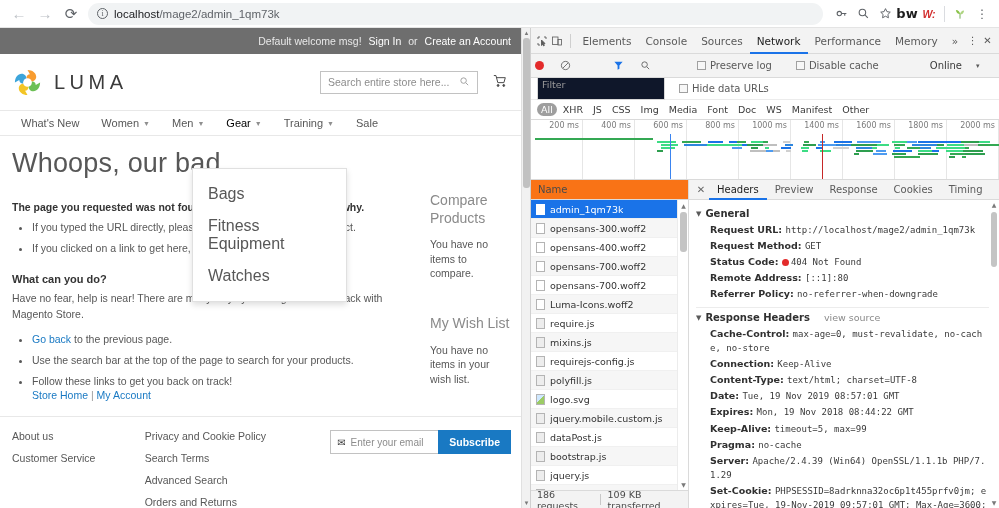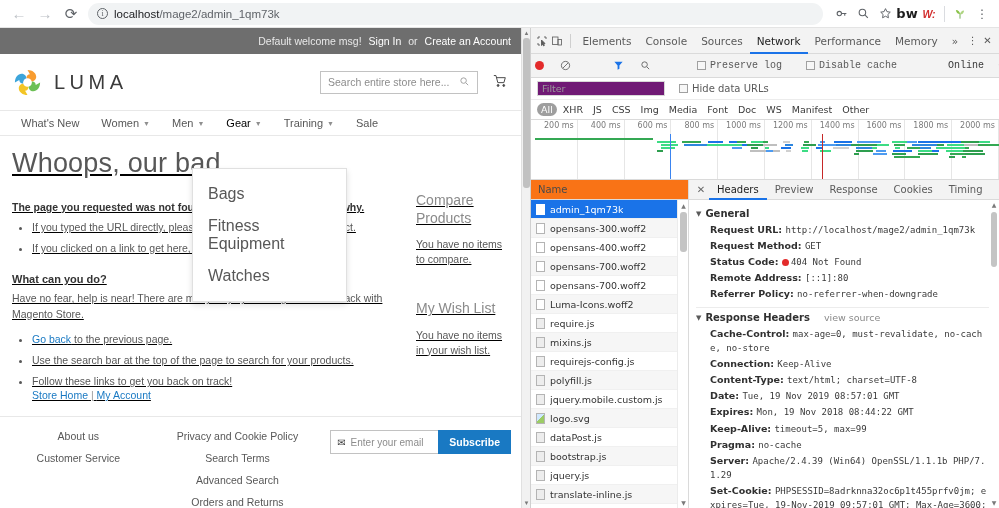--- a/index.html
+++ b/index.html
@@ -82,41 +82,41 @@
   .nav-item.active { color: #000; }
   .caret { font-size: 7px; color: #8f8f8f; }
 
   .dropdown {
     position: absolute; left: 192px; top: 140px; width: 155px; background: #fff;
     border: 1px solid #e0e0e0; box-shadow: 0 3px 6px rgba(0,0,0,.13); z-index: 30;
     padding: 9px 0;
   }
   .dropdown .dd-item { padding: 7px 15px; font-size: 16px; color: #575757; cursor: pointer; }
 
-  .content { flex: 1; padding: 12px 19px 0 12px; display: flex; gap: 4px; min-height: 0;
-             position: relative; text-decoration: underline; }
+  .content { flex: 1; padding: 12px 19px 0 12px; display: flex; gap: 18px; min-height: 0;
+             position: relative; }
   .col-main { width: 400px; flex: 0 0 400px; }
   .whoops { font-size: 27px; color: #575757; font-weight: 300; letter-spacing: .2px;
             margin-bottom: 22px; white-space: nowrap; }
   .lead { font-size: 10.5px; font-weight: bold; color: #333; margin-bottom: 7px; }
   ul.bullets { list-style: disc; margin: 0 0 18px 20px; font-size: 10.5px; color: #575757; }
   ul.bullets li { margin-bottom: 7px; line-height: 1.35; }
   .subhead { font-size: 11px; font-weight: bold; color: #333; margin-bottom: 6px; }
   .para { font-size: 10.5px; color: #575757; line-height: 1.45; margin-bottom: 10px; }
   a.lnk { color: #1979c3; text-decoration: none; }
   .sep { color: #999; }
 
   .col-side { flex: 1; padding-top: 44px; }
   .side-title { font-size: 14px; color: #8a8a8a; font-weight: 300; line-height: 1.25;
                 margin-bottom: 10px; }
   .side-text { font-size: 10.5px; color: #575757; line-height: 1.4; margin-bottom: 34px; }
 
   .footer { border-top: 1px solid #e8e8e8; padding: 13px 19px 0 12px; display: flex;
             flex: 0 0 auto; background: #fff; }
-  .fcol { display: flex; flex-direction: column; gap: 10px; font-size: 10.5px; color: #575757; align-items: center; }
+  .fcol { display: flex; flex-direction: column; gap: 10px; font-size: 10.5px; color: #575757; }
   .fcol1 { width: 143px; }
   .fcol2 { width: 200px; }
   .newsletter { margin-left: auto; display: flex; align-items: stretch; height: 24px; }
   .nl-input { width: 108px; border: 1px solid #c2c2c2; border-right: none; display: flex;
               align-items: center; gap: 5px; padding: 0 6px; font-size: 10px; color: #8c8c8c; }
   .nl-env { font-size: 10px; color: #3c3c3c; }
   .nl-btn { background: #1979c3; color: #fff; font-size: 10.5px; font-weight: bold;
             padding: 0 11px; display: flex; align-items: center; cursor: pointer; }
 
   
@@ -127,31 +127,31 @@
                border-bottom: 1px solid #dadada; background: #f3f3f3; padding: 0 4px; }
   .dt-icbtn { width: 22px; height: 22px; display: flex; align-items: center;
               justify-content: center; color: #5a5a5a; cursor: pointer; }
   .dt-vsep { width: 1px; height: 14px; background: #cfcfcf; margin: 0 5px; }
   .dt-tab { padding: 0 7px; height: 26px; line-height: 26px; color: #5a5a5a; cursor: pointer;
             font-size: 10.5px; white-space: nowrap; }
   .dt-tab.active { color: #222; border-bottom: 2px solid #1a73e8; }
   .dt-spacer { flex: 1; }
 
   .dt-toolbar { height: 24px; flex: 0 0 24px; display: flex; align-items: center;
-                border-bottom: 1px solid #dadada; background: #f3f3f3; padding: 0 4px; gap: 16px; font-family: Liberation Mono, monospace; }
+                border-bottom: 1px solid #dadada; background: #f3f3f3; padding: 0 4px; gap: 16px; }
   .rec-dot { width: 9px; height: 9px; border-radius: 50%; background: #e32b2b; }
   .cb { width: 9px; height: 9px; border: 1px solid #a0a0a0; background: #f7f7f7; flex: 0 0 9px; }
   .cb-lbl { display: flex; align-items: center; gap: 4px; color: #5a5a5a; font-size: 10px;
             padding: 0 4px; cursor: pointer; white-space: nowrap; }
   .online-sel { display: flex; align-items: center; gap: 14px; color: #3a3a3a; font-size: 10px;
                 padding: 0 5px; cursor: pointer; }
 
   .dt-filterbar { height: 22px; flex: 0 0 22px; display: flex; align-items: center;
                   padding: 0 6px; gap: 10px; border-bottom: 1px solid #ececec; background: #fff; }
-  .filter-inp { width: 128px; height: 15px; border: 1px solid #d8d8d8; background: #701a75;
+  .filter-inp { width: 128px; height: 23px; border: 1px solid #d8d8d8; background: #0f172a;
                 font-size: 9.5px; color: #9a9a9a; padding: 0 4px; line-height: 13px; }
 
   .dt-types { height: 20px; flex: 0 0 20px; display: flex; align-items: center; gap: 2px;
               padding: 0 6px; border-bottom: 1px solid #dadada; background: #fff;
               font-size: 9.5px; color: #3a3a3a; }
   .type-chip { padding: 1px 4px; border-radius: 7px; cursor: pointer; white-space: nowrap; }
   .type-chip.on { background: #9e9e9e; color: #fff; }
 
   .dt-overview { height: 60px; flex: 0 0 60px; position: relative; background: #fff;
                  border-bottom: 1px solid #dadada; overflow: hidden; }
@@ -503,23 +503,20 @@
               <span>400 ms</span>
             </div>
           <div class="ov-tick">
               <span>600 ms</span>
             </div>
           <div class="ov-tick">
               <span>800 ms</span>
             </div>
           <div class="ov-tick">
               <span>1000 ms</span>
-            </div>
-          <div class="ov-tick">
-              <span>1200 ms</span>
             </div>
           <div class="ov-tick">
               <span>1400 ms</span>
             </div>
           <div class="ov-tick">
               <span>1600 ms</span>
             </div>
           <div class="ov-tick">
               <span>1800 ms</span>
             </div>
@@ -652,26 +649,26 @@
               </div>
               <div class="req-row">
                 <span class="file-ic script"></span>
                 <span class="req-name">requirejs-config.js</span>
               </div>
               <div class="req-row">
                 <span class="file-ic script"></span>
                 <span class="req-name">polyfill.js</span>
               </div>
               <div class="req-row">
-                <span class="file-ic script"></span>
-                <span class="req-name">jquery.mobile.custom.js</span>
-              </div>
-              <div class="req-row">
                 <span class="file-ic img"></span>
                 <span class="req-name">logo.svg</span>
+              </div>
+              <div class="req-row">
+                <span class="file-ic script"></span>
+                <span class="req-name">jquery.mobile.custom.js</span>
               </div>
               <div class="req-row">
                 <span class="file-ic script"></span>
                 <span class="req-name">dataPost.js</span>
               </div>
               <div class="req-row">
                 <span class="file-ic script"></span>
                 <span class="req-name">bootstrap.js</span>
               </div>
               <div class="req-row">
@@ -680,20 +677,25 @@
               </div>
               <div class="req-row">
                 <span class="file-ic script"></span>
                 <span class="req-name">translate-inline.js</span>
               </div>
               <div class="req-scroll">
               <div class="rarr" style="top:0">▲</div>
               <div class="rthumb"></div>
               <div class="rarr" style="bottom:0">▼</div>
             </div>
+          </div>
+          <div class="req-footer">
+            <span>186 requests</span>
+            <span class="rf-sep"></span>
+            <span>109 KB transferred</span>
           </div>
         </div>
 
         <div class="detail">
           <div class="detail-tabs">
             <div class="close-x">✕</div>
             <div class="dtab active">Headers</div>
             <div class="dtab">Preview</div>
             <div class="dtab">Response</div>
             <div class="dtab">Cookies</div>

